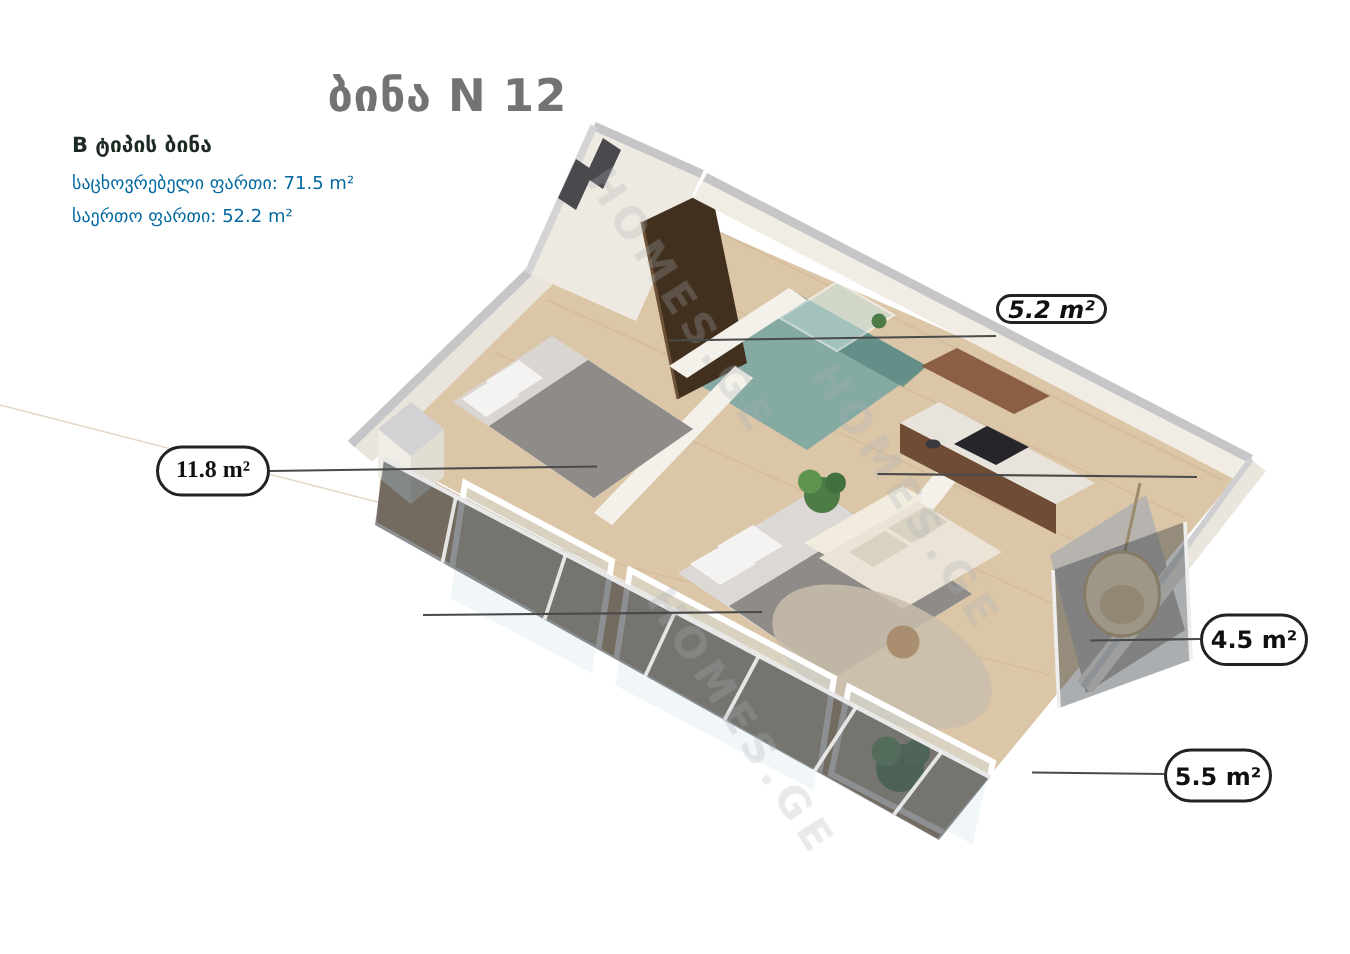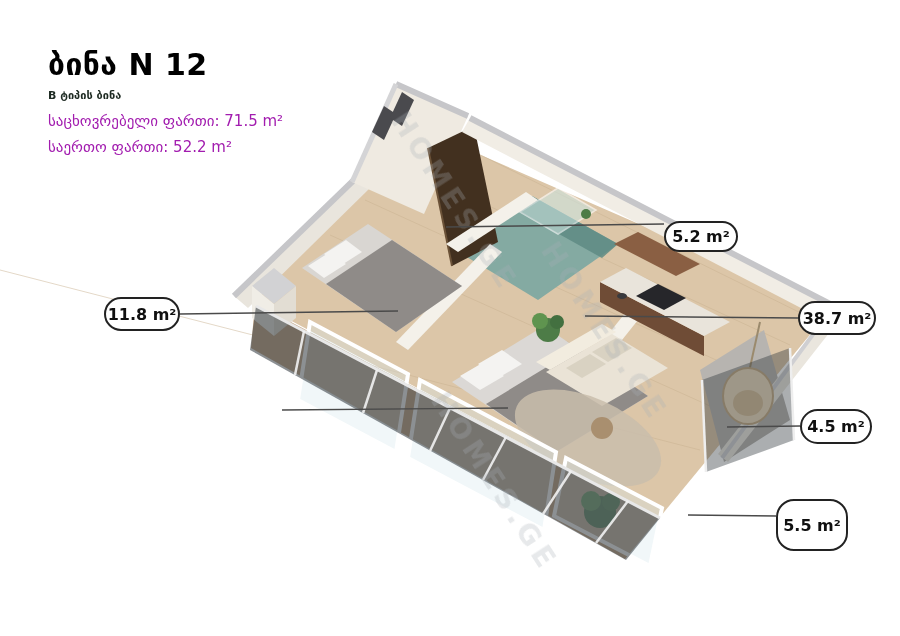--- a/index.html
+++ b/index.html
@@ -1,21 +1,21 @@
 <!DOCTYPE html>
 <html><head>
 <meta charset="utf-8">
 <style>
   html,body{margin:0;padding:0;background:#ffffff;}
   body{width:900px;height:636px;overflow:hidden;font-family:"DejaVu Sans",sans-serif;}
   .page{position:relative;width:900px;height:636px;background:#fff;}
   .header{position:absolute;left:48px;top:48px;width:330px;color:#111;}
-  .title{font-size:30px;font-weight:bold;letter-spacing:.5px;color:#000000;line-height:1.1;margin:0 0 8px 0;}
-  .subtitle{font-size:11px;font-weight:bold;color:#1d2a22;margin:0 0 9px 0;}
-  .info{font-size:15px;color:#a21caf;margin:0 0 6px 0;line-height:1.35;}
+  .title{font-size:30px;font-weight:bold;letter-spacing:.5px;color:#737373;line-height:1.1;margin:0 0 8px 0;text-align:right;}
+  .subtitle{font-size:14px;font-weight:bold;color:#1d2a22;margin:0 0 9px 0;}
+  .info{font-size:12px;color:#0369a1;margin:0 0 6px 0;line-height:1.35;}
   .plan-svg{position:absolute;left:0;top:0;}
   .pill{position:absolute;box-sizing:border-box;background:#ffffff;border:2px solid #222;
         border-radius:18px;display:flex;align-items:center;justify-content:center;
         font-size:16px;font-weight:bold;color:#101010;white-space:nowrap;}
 </style>
 </head>
 <body>
 
 <div class="page">
 
@@ -159,19 +159,18 @@
     <g stroke="#4a4a4a" stroke-width="1.4">
       <line x1="446" y1="227" x2="664" y2="224"></line>
       <line x1="180" y1="314" x2="398" y2="311"></line>
       <line x1="585" y1="316" x2="798" y2="318"></line>
       <line x1="282" y1="410" x2="508" y2="408"></line>
       <line x1="727" y1="427" x2="800" y2="426"></line>
       <line x1="688" y1="515" x2="776" y2="516"></line>
     </g>
   </svg>
 
-  <div class="pill" style="left:664px;top:221px;width:74px;height:31px;">5.2 m²</div>
-  <div class="pill" style="left:104px;top:297px;width:76px;height:34px;">11.8 m²</div>
-  <div class="pill" style="left:798px;top:301px;width:78px;height:34px;">38.7 m²</div>
+  <div class="pill" style="left:664px;top:196px;width:74px;height:20px;font-style:italic;">5.2 m²</div>
+  <div class="pill" style="left:104px;top:297px;width:76px;height:34px;font-family:Liberation Serif, serif;">11.8 m²</div>
   <div class="pill" style="left:800px;top:409px;width:72px;height:35px;">4.5 m²</div>
-  <div class="pill" style="left:776px;top:499px;width:72px;height:52px;">5.5 m²</div>
+  <div class="pill" style="left:776px;top:499px;width:72px;height:36px;">5.5 m²</div>
 
 </div>
 
 </body></html>

